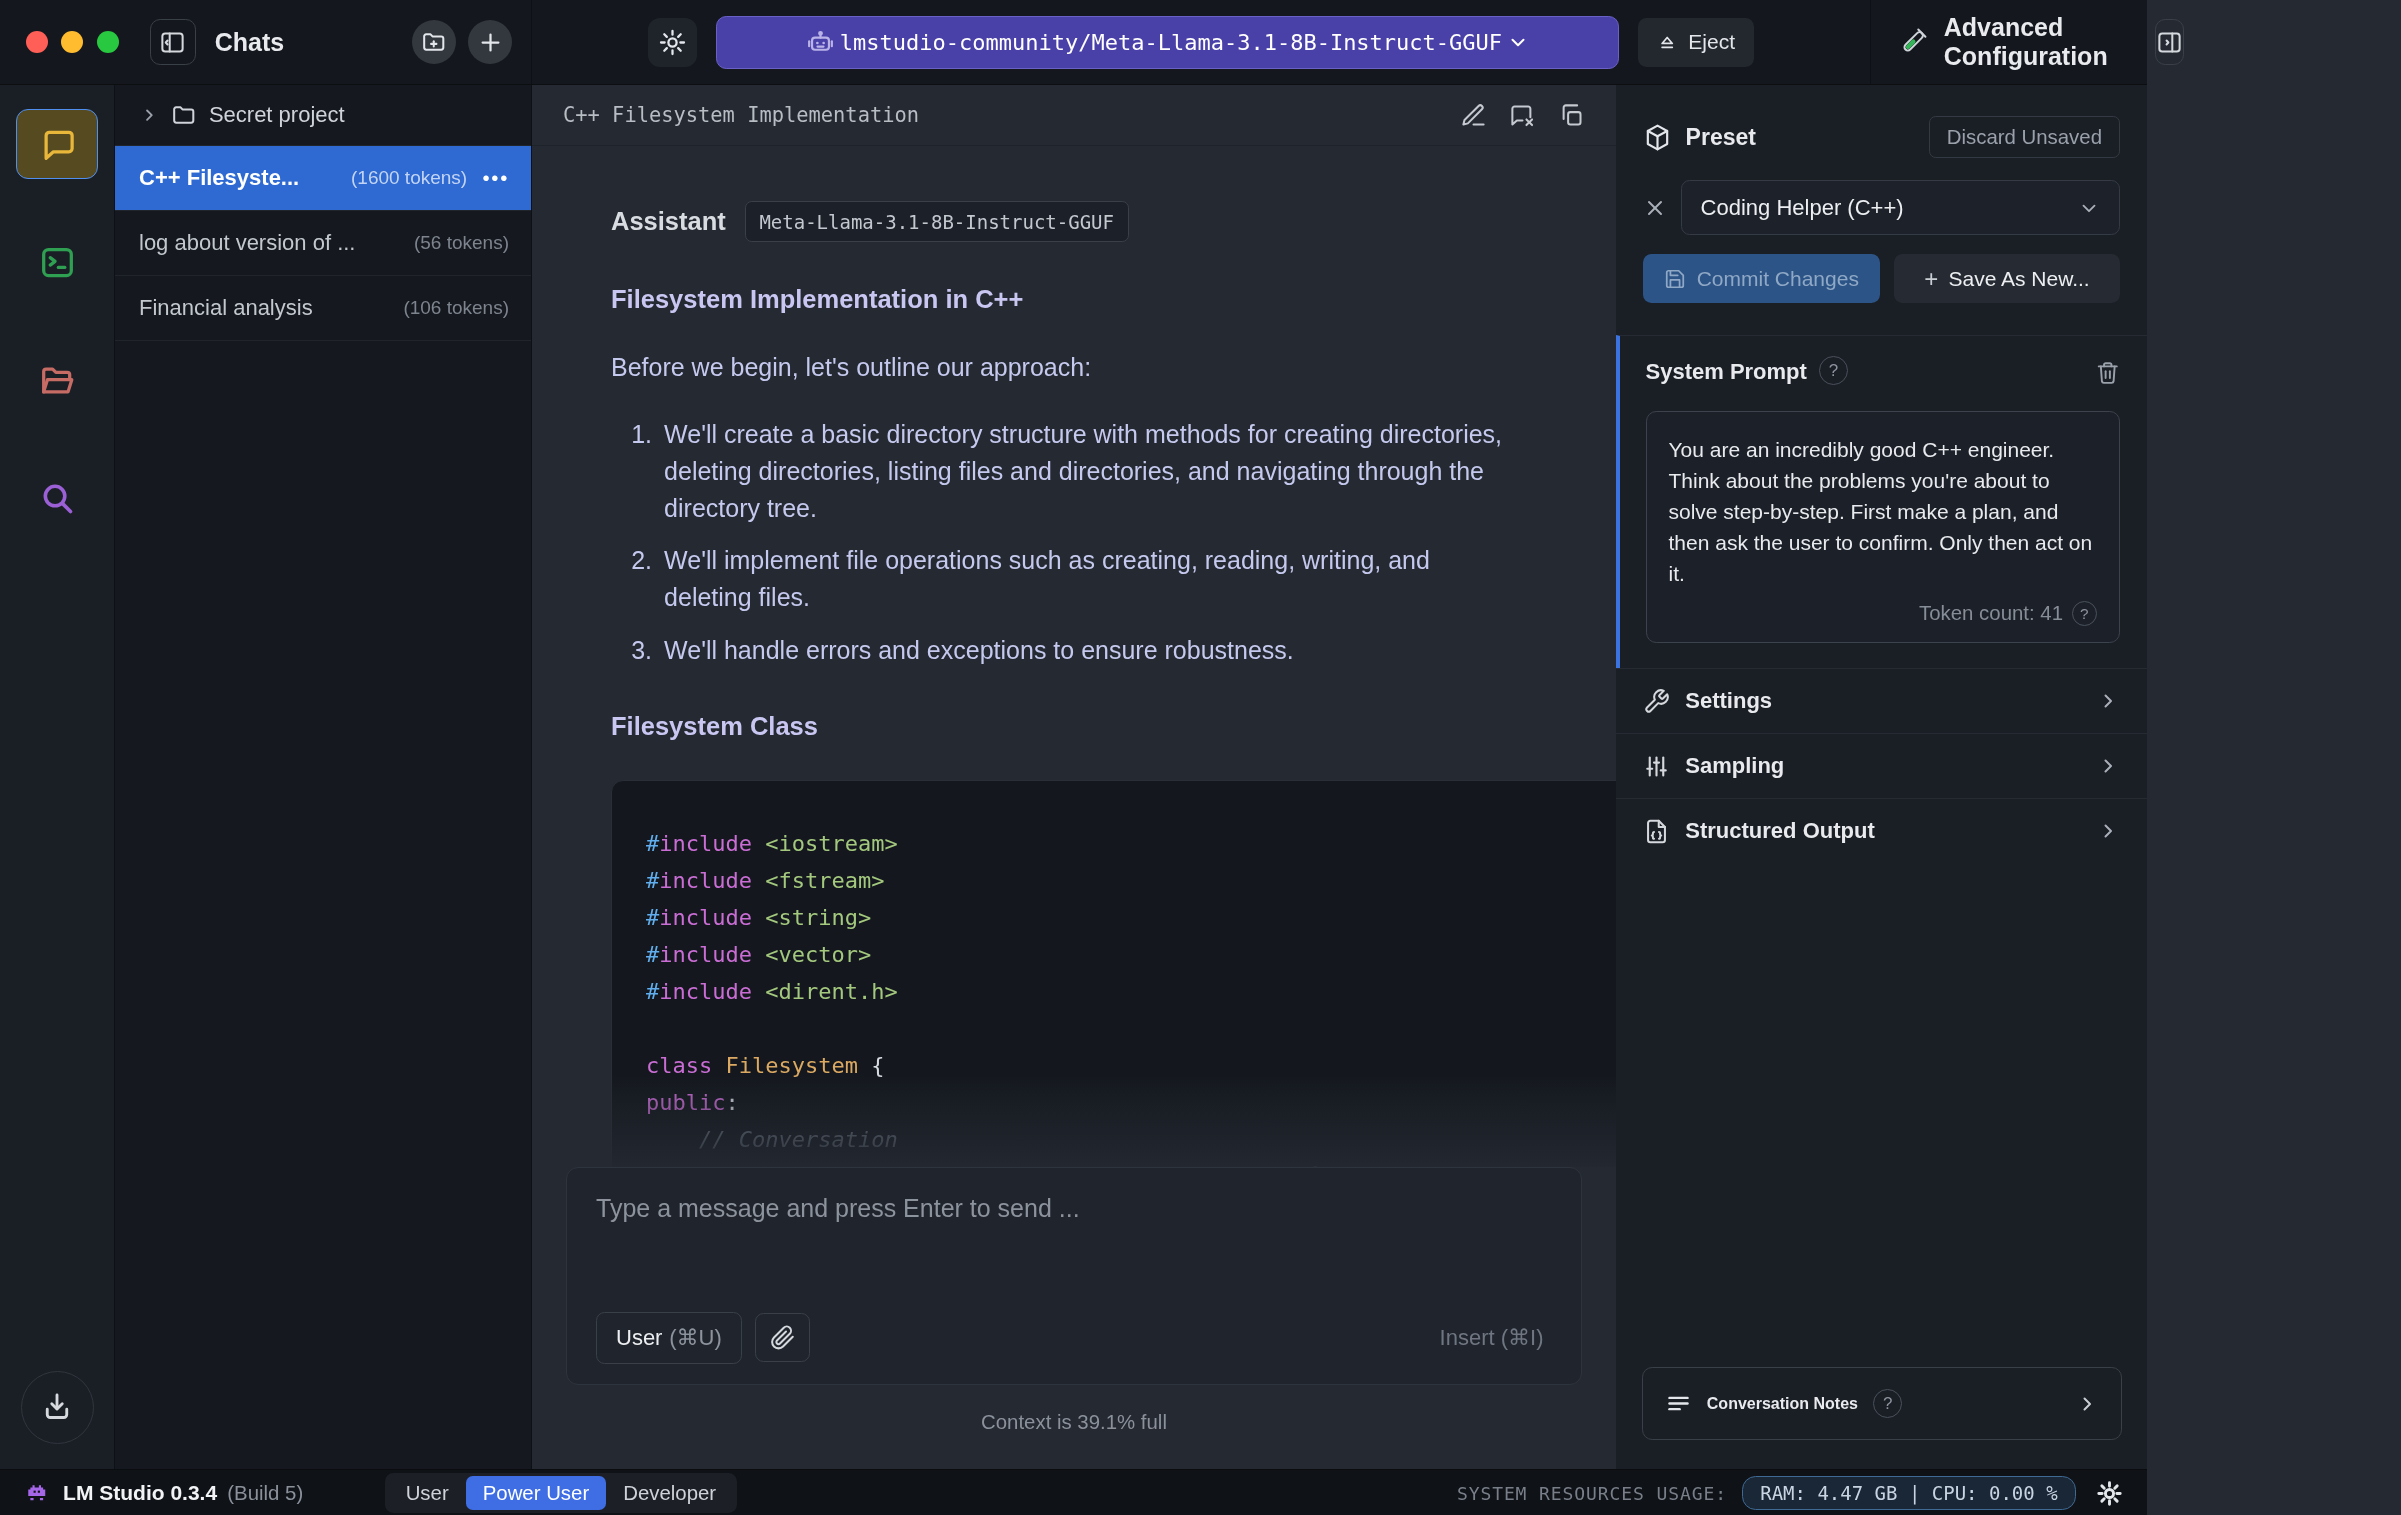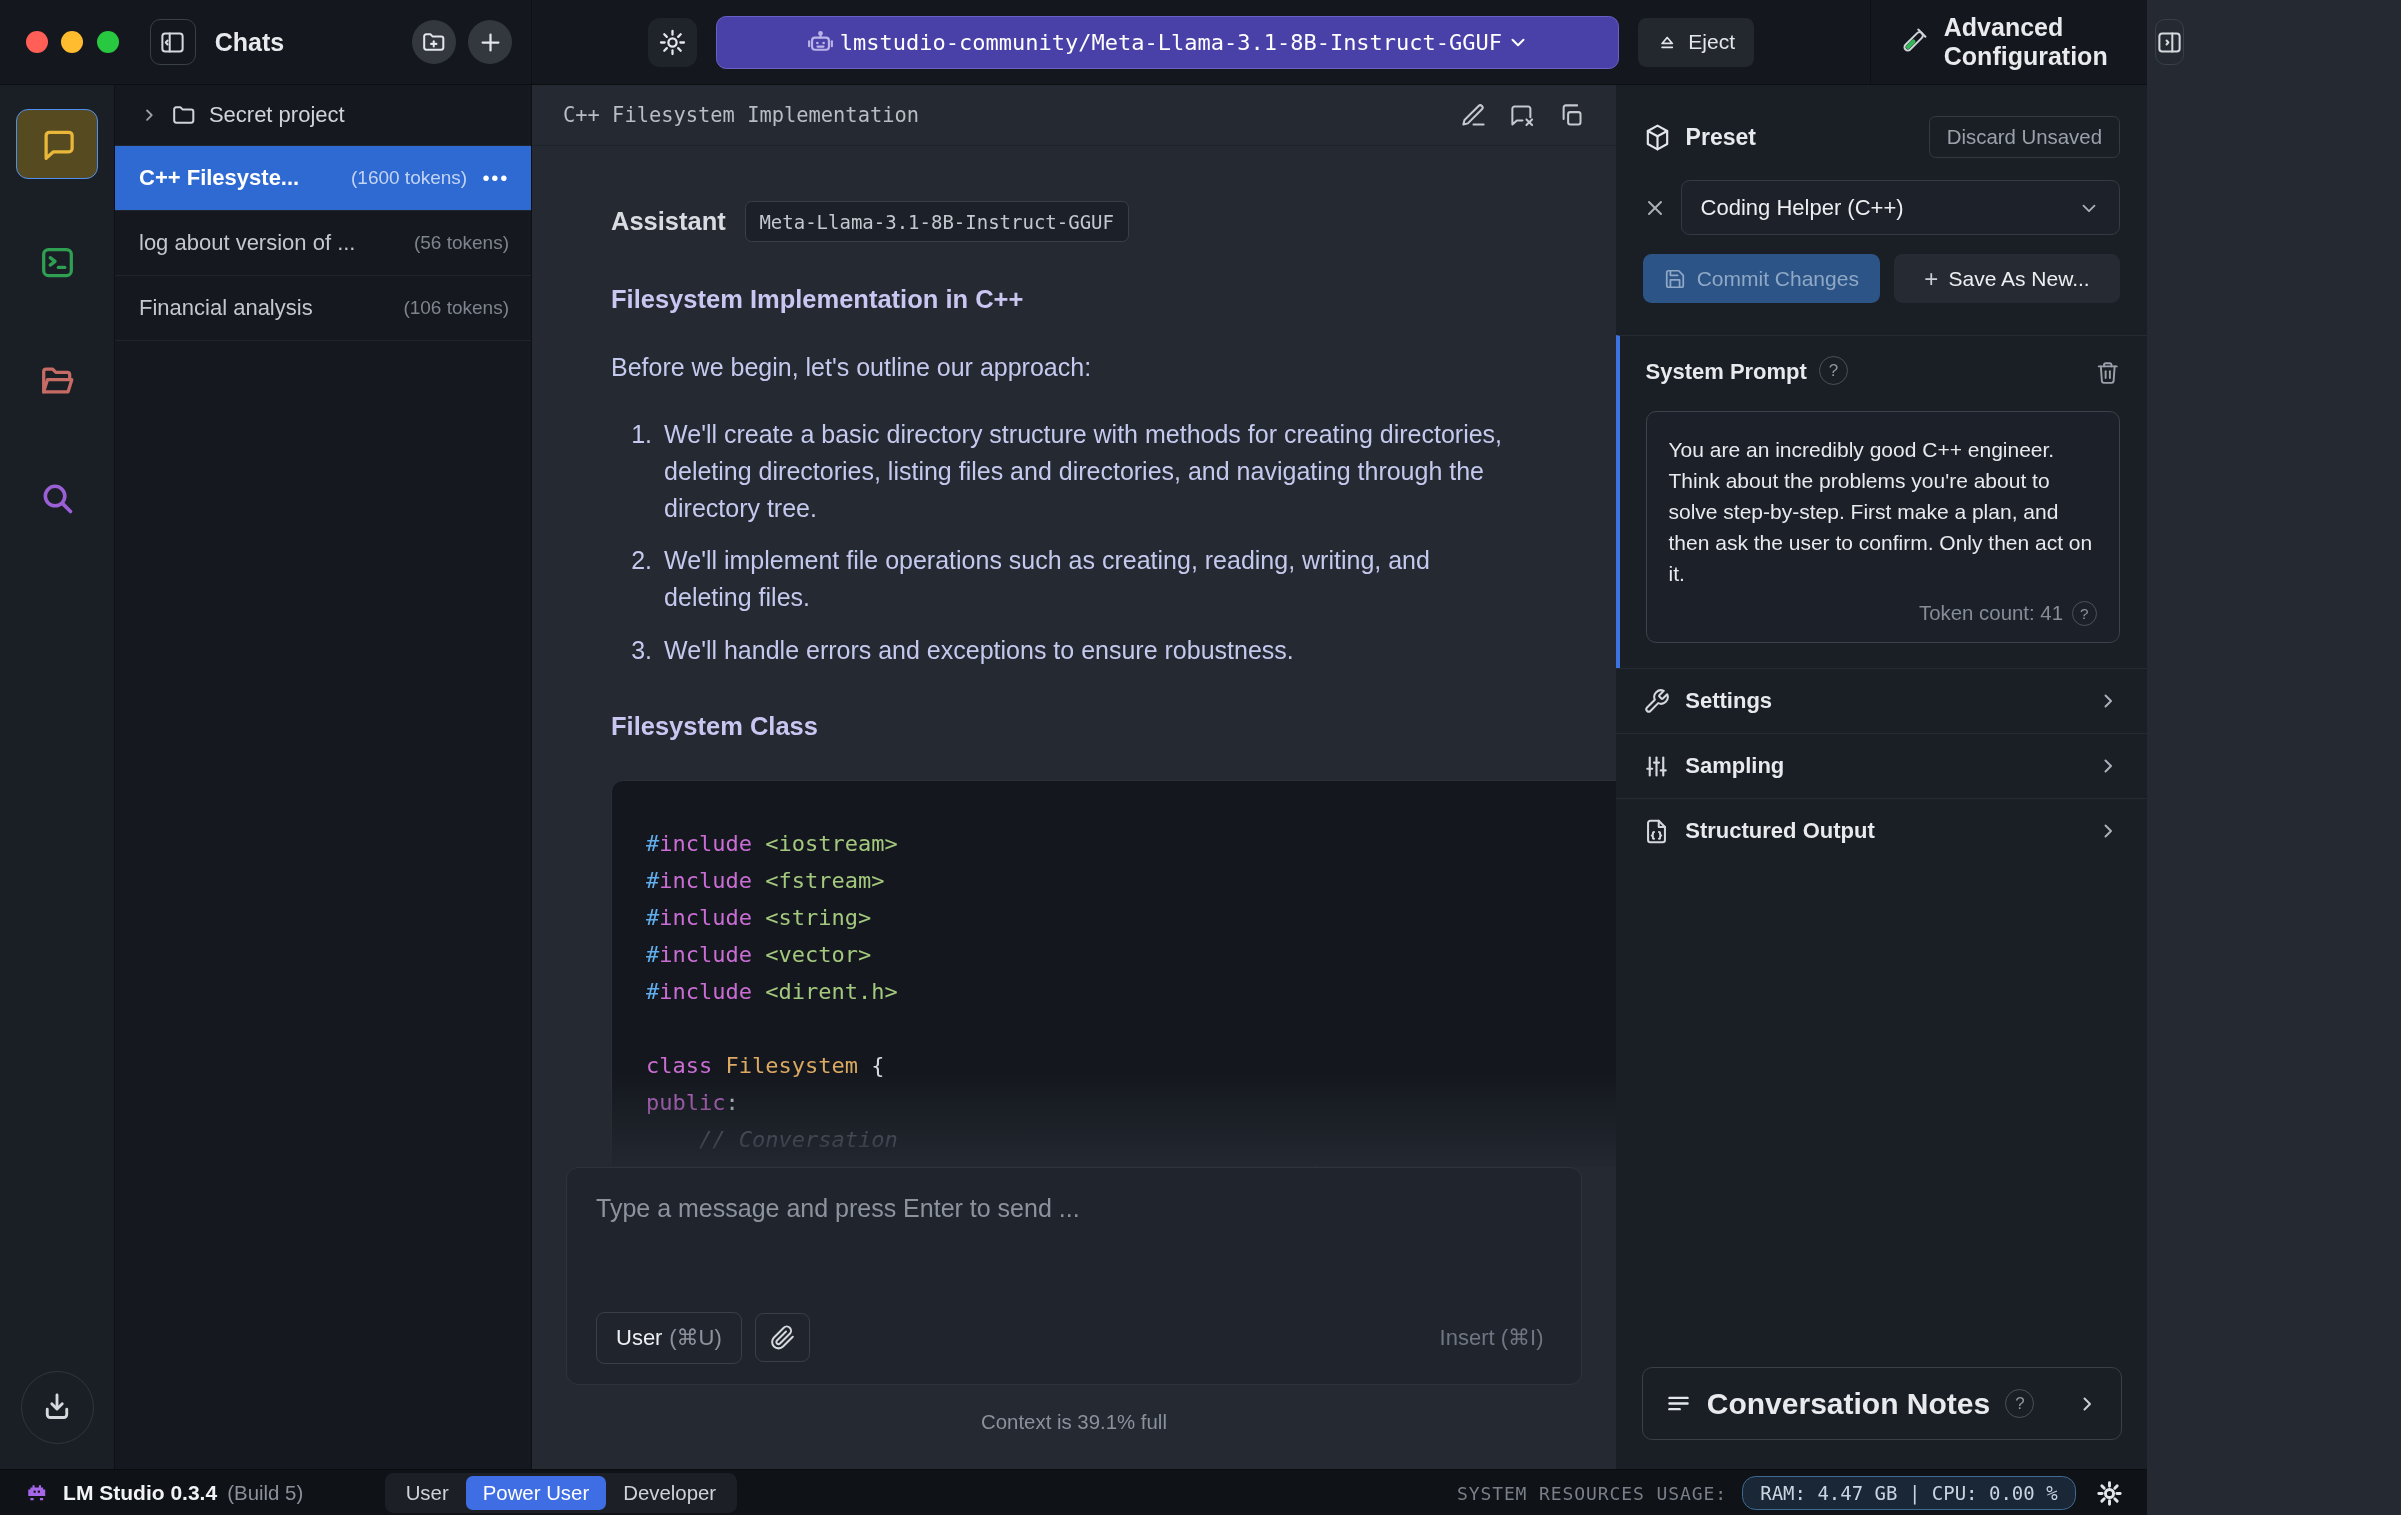--- a/index.html
+++ b/index.html
@@ -122,21 +122,21 @@
   .sp-token { text-align:right; color:#868d97; font-size:20.4px; margin-top:12px; display:flex; justify-content:flex-end; align-items:center; gap:8.5px; }
   .sp-token .qmark { width:25.5px; height:25.5px; font-size:15.3px; }
 
   .acc-row { height:65px; display:flex; align-items:center; gap:15.3px; padding:0 27px; border-top:0.9px solid #262b33; color:#e8eaee; cursor:pointer; }
   .acc-row:last-of-type { border-bottom:0.9px solid #262b33; }
   .acc-label { font-size:22px; font-weight:600; }
   .acc-chev { margin-left:auto; color:#aab0b9; display:flex; }
   .acc-icon { color:#d5d9de; display:flex; }
 
   .notes-box { margin:auto 25.5px 29px; border:0.9px solid #3a4048; border-radius:10.2px; height:73px; display:flex; align-items:center; gap:15.3px; padding:0 22px; cursor:pointer; }
-  .notes-label { font-size:30px; font-weight:600; color:#e8eaee; }
+  .notes-label { font-size:16px; font-weight:600; color:#e8eaee; }
   .notes-chev { margin-left:auto; color:#c9cdd4; display:flex; }
 
   
   .statusbar { height:47px; flex:0 0 47px; background:#0f1217; border-top:0.9px solid #0a0c0f; display:flex; align-items:center; padding:0 24px; }
   .logo { display:flex; margin-right:13.6px; }
   .app-name { font-size:21px; font-weight:700; color:#f2f3f5; }
   .build { font-size:20.4px; color:#8b919b; margin-left:10.2px; }
   .tiers { display:flex; align-items:center; background:#1c2026; border-radius:8.5px; padding:3.4px; margin-left:82px; }
   .tier { font-size:20.4px; color:#cfd3d9; padding:5.1px 17px; border-radius:6.8px; cursor:pointer; }
   .tier.active { background:#3e6de4; color:#fff; }

